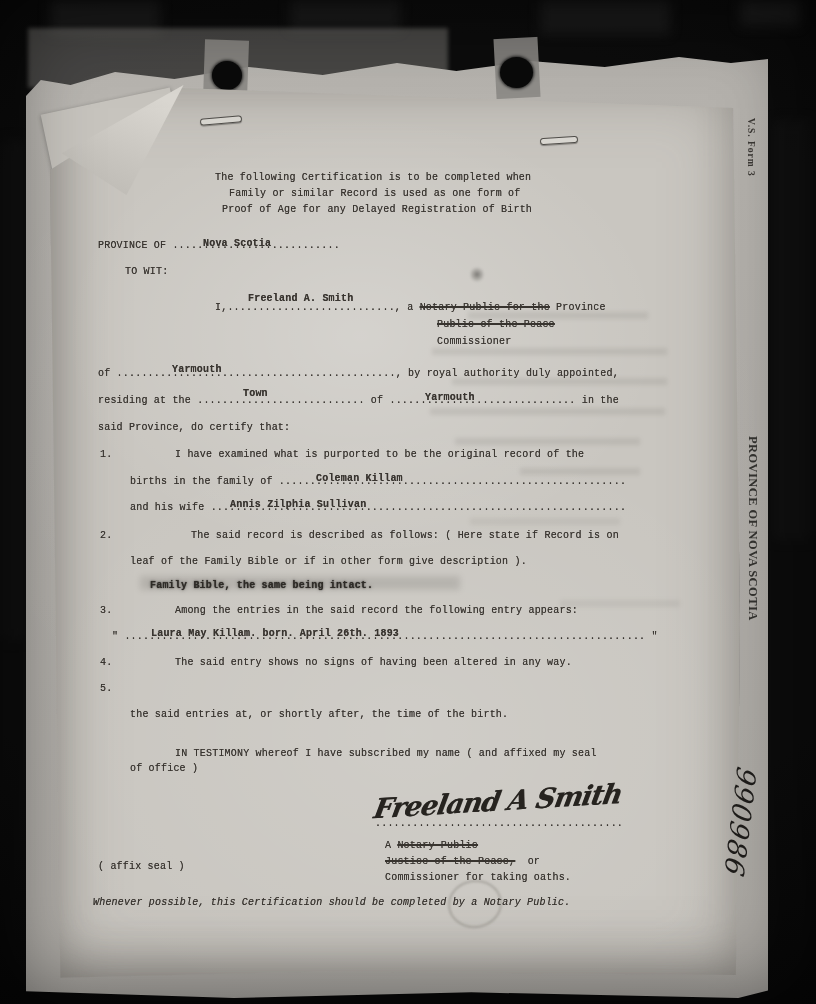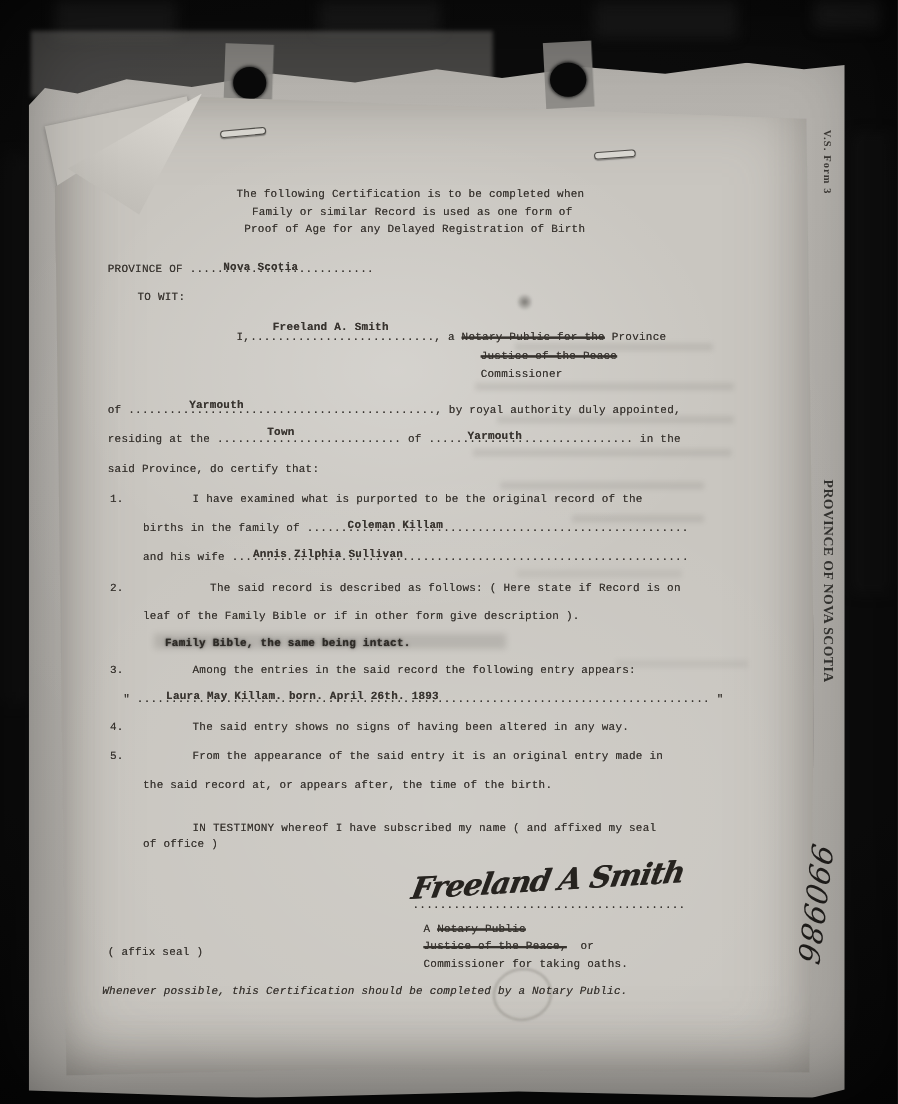--- a/index.html
+++ b/index.html
@@ -129,41 +129,40 @@
   <div class="smudge-bar"></div>
   <div class="seal"></div>
 
   <div class="text-layer">
       <div class="tline" style="left: 215px; top: 172px;"><span>The following Certification is to be completed when</span></div>
       <div class="tline" style="left: 229px; top: 188px;"><span>Family or similar Record is used as one form of</span></div>
       <div class="tline" style="left: 222px; top: 204px;"><span>Proof of Age for any Delayed Registration of Birth</span></div>
       <div class="tline" style="left: 98px; top: 240px;"><span>PROVINCE OF </span><span>...........................</span><span class="ov" style="left: 105px; top: -2px;">Nova Scotia</span></div>
       <div class="tline" style="left: 125px; top: 266px;"><span>TO WIT:</span></div>
       <div class="tline" style="left: 215px; top: 302px;"><span>I,</span><span>...........................</span><span>, a </span><span class="strike">Notary Public for the</span><span> Province</span><span class="ov" style="left: 33px; top: -9px;">Freeland A. Smith</span></div>
-      <div class="tline" style="left: 437px; top: 319px;"><span class="strike">Justice of the Peace</span></div>
+      <div class="tline" style="left: 437px; top: 319px;"><span class="strike">Public of the Peace</span></div>
       <div class="tline" style="left: 437px; top: 336px;"><span>Commissioner</span></div>
       <div class="tline" style="left: 98px; top: 368px;"><span>of </span><span>.............................................</span><span>, by royal authority duly appointed,</span><span class="ov" style="left: 74px; top: -4px;">Yarmouth</span></div>
       <div class="tline" style="left: 98px; top: 395px;"><span>residing at the </span><span>...........................</span><span> of </span><span>..............................</span><span> in the</span><span class="ov" style="left: 145px; top: -7px;">Town</span><span class="ov" style="left: 327px; top: -3px;">Yarmouth</span></div>
       <div class="tline" style="left: 98px; top: 422px;"><span>said Province, do certify that:</span></div>
       <div class="tline" style="left: 100px; top: 449px;"><span>1.</span></div>
       <div class="tline" style="left: 175px; top: 449px;"><span>I have examined what is purported to be the original record of the</span></div>
       <div class="tline" style="left: 130px; top: 476px;"><span>births in the family of </span><span>........................................................</span><span class="ov" style="left: 186px; top: -3px;">Coleman Killam</span></div>
       <div class="tline" style="left: 130px; top: 502px;"><span>and his wife </span><span>...................................................................</span><span class="ov" style="left: 100px; top: -3px;">Annis Zilphia Sullivan</span></div>
       <div class="tline" style="left: 100px; top: 530px;"><span>2.</span></div>
       <div class="tline" style="left: 175px; top: 530px; margin-left: 16px;"><span>The said record is described as follows: ( Here state if Record is on</span></div>
       <div class="tline" style="left: 130px; top: 556px;"><span>leaf of the Family Bible or if in other form give description ).</span></div>
       <div class="tline" style="left: 150px; top: 580px;"><span class="smudge">Family Bible, the same being intact.</span></div>
       <div class="tline" style="left: 100px; top: 605px;"><span>3.</span></div>
       <div class="tline" style="left: 175px; top: 605px;"><span>Among the entries in the said record the following entry appears:</span></div>
       <div class="tline" style="left: 112px; top: 631px;"><span>" </span><span>....................................................................................</span><span> "</span><span class="ov" style="left: 39px; top: -3px;">Laura May Killam. born. April 26th. 1893</span></div>
       <div class="tline" style="left: 100px; top: 657px;"><span>4.</span></div>
       <div class="tline" style="left: 175px; top: 657px;"><span>The said entry shows no signs of having been altered in any way.</span></div>
       <div class="tline" style="left: 100px; top: 683px;"><span>5.</span></div>
-      <div class="tline" style="left: 175px; top: 683px;"><span>From the appearance of the said entry it is an original entry made in</span></div>
-      <div class="tline" style="left: 130px; top: 709px;"><span>the said record at, or appears after, the time of the birth.</span></div>
+      <div class="tline" style="left: 130px; top: 709px;"><span>the said entries at, or shortly after, the time of the birth.</span></div>
       <div class="tline" style="left: 175px; top: 737px; margin-top: 11px;"><span>IN TESTIMONY whereof I have subscribed my name ( and affixed my seal</span></div>
       <div class="tline" style="left: 130px; top: 763px;"><span>of office )</span></div>
       <div class="tline" style="left: 375px; top: 818px;"><span>........................................</span></div>
       <div class="tline" style="left: 385px; top: 840px;"><span>A </span><span class="strike">Notary Public</span></div>
       <div class="tline" style="left: 385px; top: 856px;"><span class="strike">Justice of the Peace,</span><span>  or</span></div>
       <div class="tline" style="left: 385px; top: 872px;"><span>Commissioner for taking oaths.</span></div>
       <div class="tline" style="left: 98px; top: 861px;"><span>( affix seal )</span></div>
       <div class="tline" style="left: 93px; top: 897px; font-style: italic;"><span>Whenever possible, this Certification should be completed by a Notary Public.</span></div>
     </div>
 

